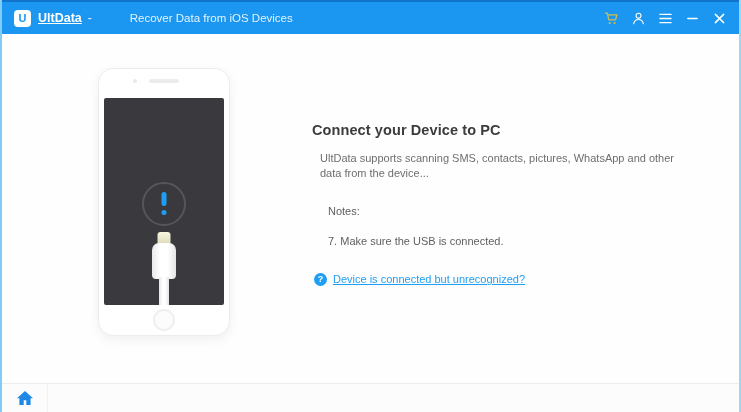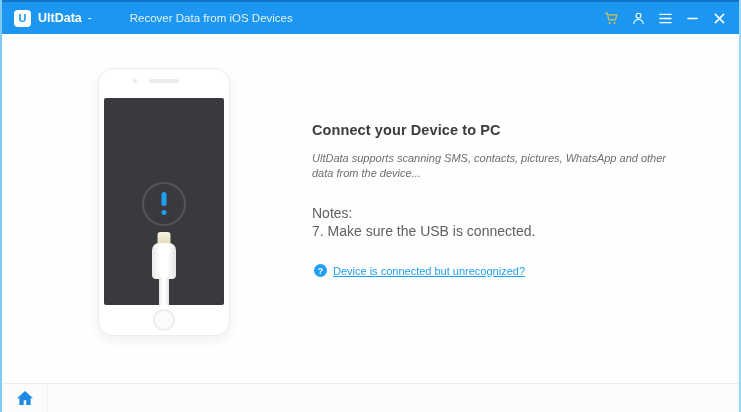--- a/index.html
+++ b/index.html
@@ -24,21 +24,21 @@
     display: flex; align-items: center; justify-content: space-between;
     padding: 0 6px 0 12px;
   }
   .titlebar-left { display: flex; align-items: center; }
   .logo {
     width: 17px; height: 17px; background: #ffffff; border-radius: 4px;
     color: #1b97f2; font-weight: bold; font-size: 11px;
     display: flex; align-items: center; justify-content: center;
     flex: none;
   }
-  .app-name { color: #ffffff; font-size: 12.5px; font-weight: bold; margin-left: 7px; }
+  .app-name { color: #ffffff; font-size: 12.5px; font-weight: bold; margin-left: 7px; text-decoration: underline; }
   .sep { color: rgba(255,255,255,0.92); margin: 0 6px; font-size: 12px; }
   .subtitle { color: rgba(255,255,255,0.88); font-size: 11.5px; padding-left: 32px; }
   .titlebar-right { display: flex; align-items: center; }
   .tb-btn {
     background: none; border: none; padding: 0; margin: 0;
     width: 27px; height: 26px;
     display: flex; align-items: center; justify-content: center;
     cursor: pointer;
   }
 
@@ -98,25 +98,25 @@
     background: linear-gradient(90deg, #e7e7e7, #ffffff 40%, #ffffff 60%, #e2e2e2);
   }
 
   
   .info { position: absolute; left: 310px; top: 88px; width: 400px; }
   .info h1 {
     margin: 0 0 13px; font-size: 14.5px; font-weight: 600; color: #3c3c3c;
     letter-spacing: 0.1px;
   }
   .desc {
-    margin: 0; width: 374px;
-    font-size: 11px; line-height: 1.38; color: #6e6e6e; font-style: italic;
+    margin: 8px; width: 374px;
+    font-size: 11px; line-height: 1.38; color: #6e6e6e;
   }
   .notes { margin-top: 24px; }
-  .notes p { margin: 0; font-size: 14px; line-height: 1.25; color: #606060; }
+  .notes p { margin: 16px; font-size: 11px; line-height: 1.25; color: #606060; }
   .help-row { display: flex; align-items: center; margin-top: 24px; margin-left: 2px; }
   .help-badge {
     width: 13px; height: 13px; border-radius: 50%; background: #1e9ff5;
     color: #ffffff; font-size: 9px; font-weight: bold;
     display: inline-flex; align-items: center; justify-content: center;
     cursor: pointer; flex: none;
   }
   .help-link {
     margin-left: 6px; color: #1e9ff5; font-size: 11px;
     cursor: pointer;

